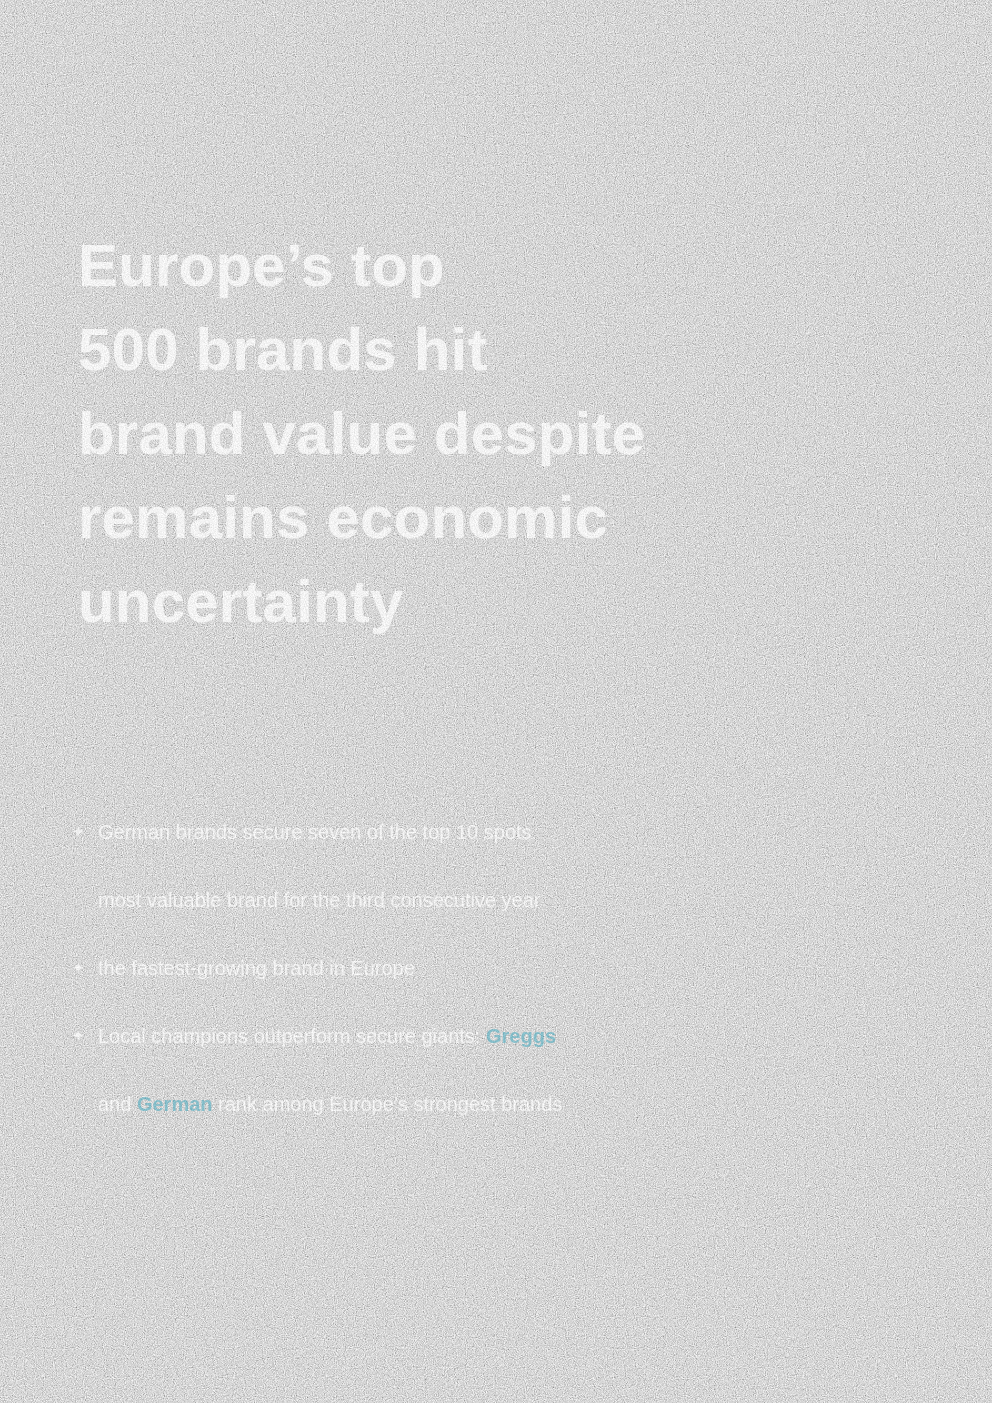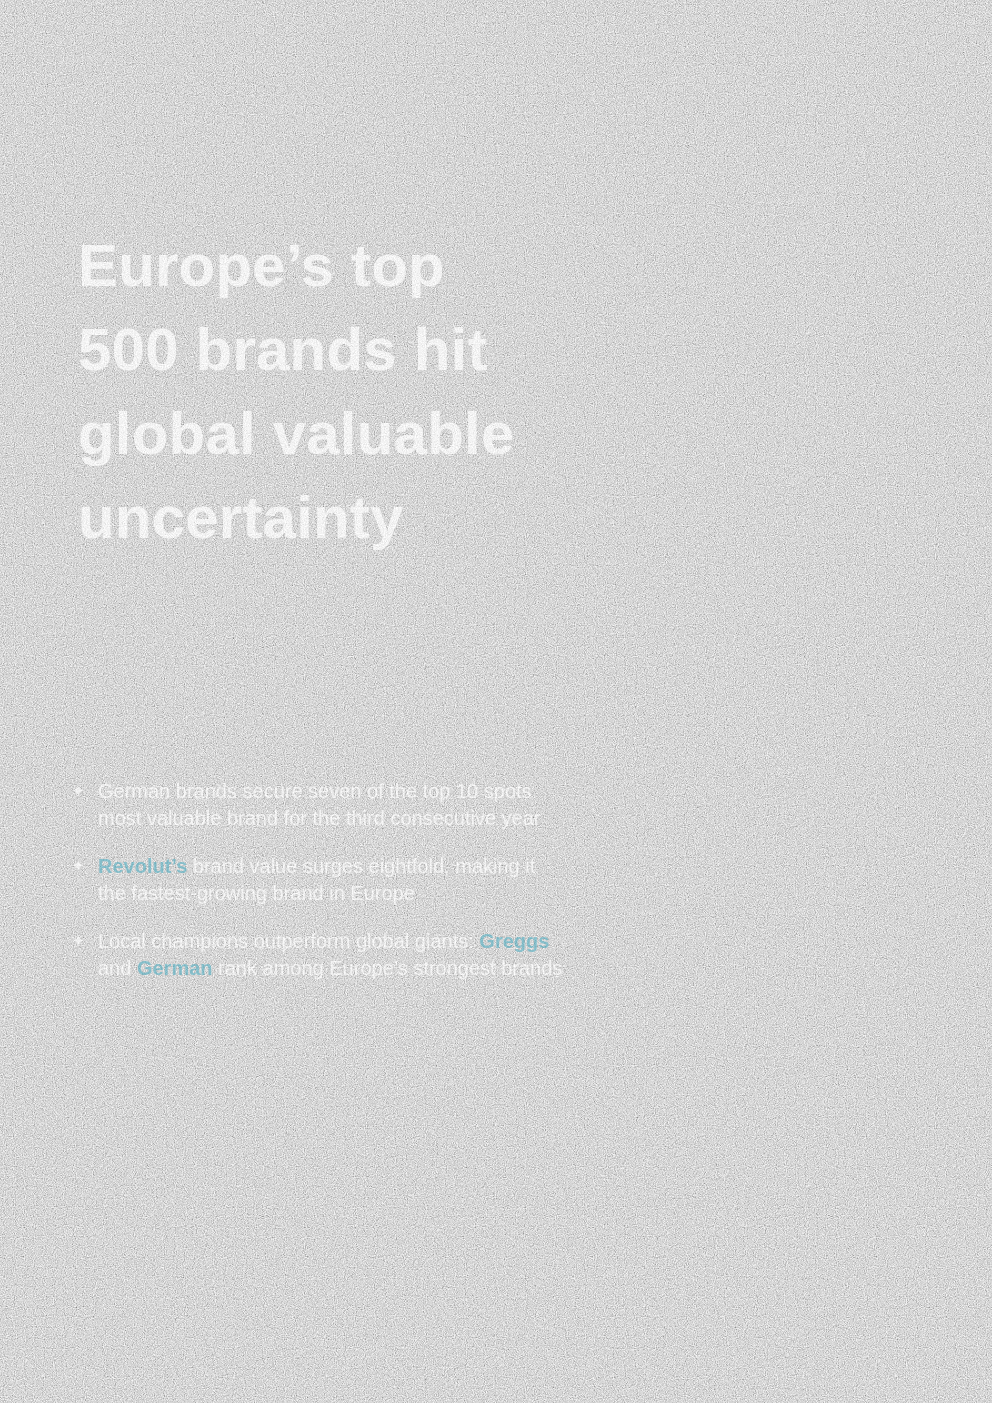--- a/index.html
+++ b/index.html
@@ -61,21 +61,21 @@
     margin-bottom: 21px;
   }
   .bullet-item .marker {
     position: absolute;
     left: 0;
     top: 3px;
     font-size: 15px;
     line-height: 20px;
     color: #ffffff;
   }
-  .bullet-text .line { white-space: nowrap; }
+  .bullet-text .line { white-space: nowrap; margin-top: 41px; }
   .hl {
     color: #60b1c2;
     font-weight: 700;
   }
 </style>
 </head>
 <body>
 
 <div class="page">
 
@@ -94,43 +94,43 @@
     </defs>
     <rect width="992" height="1403" fill="#b3b3b3"></rect>
     <rect width="992" height="1403" filter="url(#nf1)" opacity="0.9"></rect>
   </svg>
 
   <div class="content">
 
     <h1 class="headline">
       <div>Europe’s top</div>
       <div>500 brands hit</div>
-      <div>global valuable</div>
+      <div>brand value despite</div>
+      <div>remains economic</div>
       <div>uncertainty</div>
     </h1>
 
     <ul class="bullets" id="bullets">
         <li class="bullet-item">
           <span class="marker">✦</span>
           <div class="bullet-text">
             <div class="line"><span>German brands secure seven of the top 10 spots</span></div>
             <div class="line"><span>most valuable brand for the third consecutive year</span></div>
           </div>
         </li>
         <li class="bullet-item">
           <span class="marker">✦</span>
           <div class="bullet-text">
-            <div class="line"><span class="hl">Revolut’s</span><span> brand value surges eightfold, making it</span></div>
             <div class="line"><span>the fastest-growing brand in Europe</span></div>
           </div>
         </li>
         <li class="bullet-item">
           <span class="marker">✦</span>
           <div class="bullet-text">
-            <div class="line"><span>Local champions outperform global giants: </span><span class="hl">Greggs</span></div>
+            <div class="line"><span>Local champions outperform secure giants: </span><span class="hl">Greggs</span></div>
             <div class="line"><span>and </span><span class="hl">German</span><span> rank among Europe’s strongest brands</span></div>
           </div>
         </li>
       </ul>
 
   </div>
 
   <svg class="noise-over" width="992" height="1403" viewBox="0 0 992 1403" xmlns="http://www.w3.org/2000/svg">
     <defs>
       <filter id="nf2" x="0" y="0" width="100%" height="100%">

